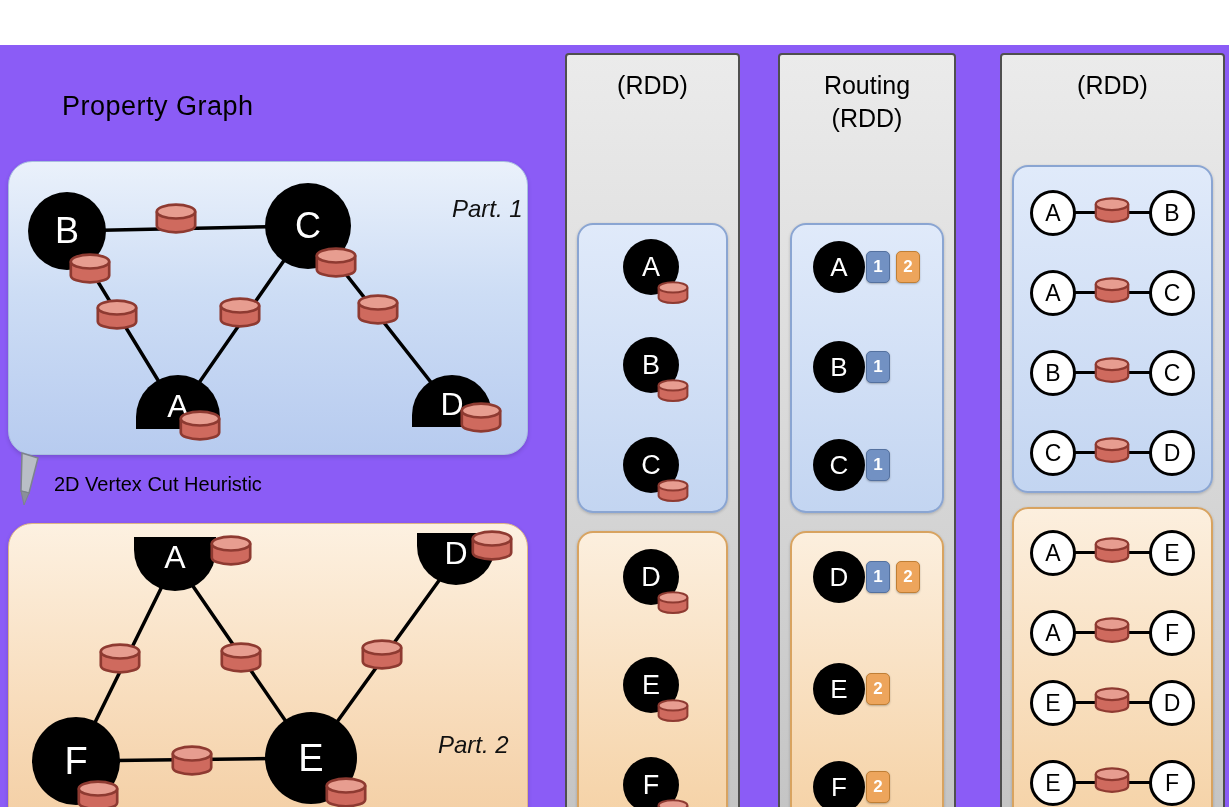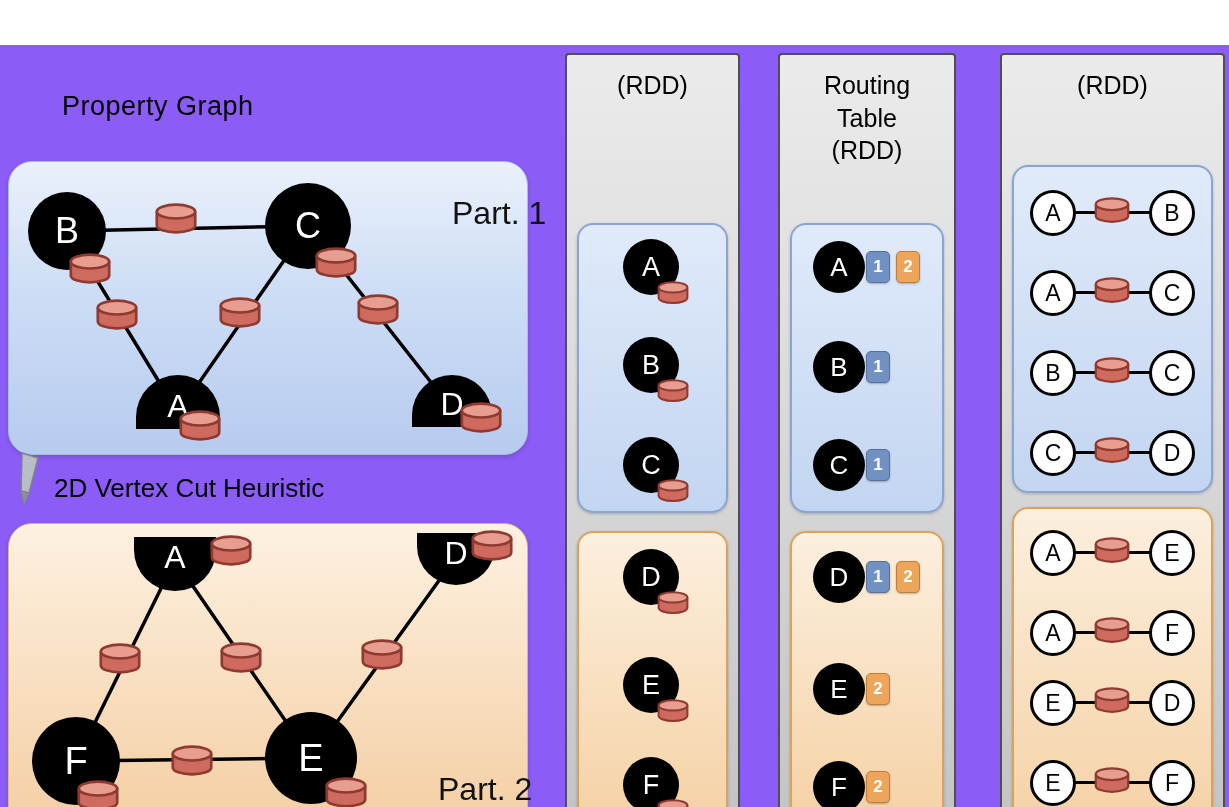--- a/index.html
+++ b/index.html
@@ -7,30 +7,30 @@
   .canvas {
     position:relative; width:1229px; height:807px; background:#8b5cf6;
     font-family:"Liberation Sans", sans-serif; overflow:hidden; color:#000;margin-top:45px;
   }
 
   
   .pg-title { position:absolute; font-size:27px; letter-spacing:0.5px; }
   .part-box { position:absolute; border-radius:24px; z-index:1; box-shadow:0 2px 4px rgba(0,0,0,0.15); }
   .part1-fill { background:linear-gradient(180deg,#eaf1fb 0%, #cdddf5 45%, #b7cbef 100%); border:1px solid #a8bede; }
   .part2-fill { background:linear-gradient(180deg,#fdf1e1 0%, #f8ddbd 55%, #f3cda1 100%); border:1px solid #ddb684; }
-  .part-label { position:absolute; font-size:32px; color:#111; z-index:2; }
+  .part-label { position:absolute; font-size:24px; color:#111; z-index:2;font-style:italic; }
   svg.lines { position:absolute; left:0; top:0; z-index:2; pointer-events:none; }
   .vtx {
     position:absolute; background:#000; color:#fff; display:flex;
     align-items:center; justify-content:center; border-radius:50%; z-index:3;
   }
   .vtx.half-top    { border-radius:999px 999px 0 0; align-items:flex-end; padding-bottom:4px; }
   .vtx.half-bottom { border-radius:0 0 999px 999px; align-items:flex-start; padding-top:2px; }
   .cylinder { position:absolute; z-index:4; }
-  .cut-label { position:absolute; font-size:26px; }
+  .cut-label { position:absolute; font-size:20px; }
 
   
   .column {
     position:absolute; top:8px; height:787px;
     background:linear-gradient(180deg,#ebebeb 0%, #d6d6d6 55%, #c3c3c3 100%);
     border:2px solid #4f4f4f; border-radius:4px; z-index:0;
   }
   .col-title { text-align:center; font-size:25px; line-height:1.3; padding-top:14px; }
   .inner-box { position:absolute; border-radius:16px; z-index:1; box-shadow:0 1px 3px rgba(0,0,0,0.2); }
   .inner-blue   { background:linear-gradient(180deg,#e0eafa 0%, #c3d5f1 100%); border:2px solid #8aa5d2; }
@@ -70,21 +70,21 @@
 </svg>
 
 <div class="canvas">
 
   <div class="pg-title" style="left:62px;top:46px">Property Graph</div>
 
   <div class="part-box part1-fill" style="left:8px;top:116px;width:520px;height:294px"></div>
   <div class="part-label" style="left:452px;top:150px">Part. 1</div>
 
   <div class="part-box part2-fill" style="left:8px;top:478px;width:520px;height:318px"></div>
-  <div class="part-label" style="left:438px;top:726px">Part. 2</div>
+  <div class="part-label" style="left:438px;top:686px">Part. 2</div>
 
   <svg class="lines" width="1229" height="807">
     <g stroke="#000" stroke-width="3.5" stroke-linecap="round">
       <line x1="67" y1="186" x2="308" y2="181"></line>
       <line x1="67" y1="186" x2="178" y2="368"></line>
       <line x1="308" y1="181" x2="178" y2="368"></line>
       <line x1="308" y1="181" x2="452" y2="364"></line>
       <line x1="175" y1="515" x2="76" y2="716"></line>
       <line x1="175" y1="515" x2="311" y2="713"></line>
       <line x1="311" y1="713" x2="456" y2="512"></line>
@@ -188,21 +188,20 @@
       <use href="#cyl-shape"></use>
     </svg>
   <div class="vt-circle" style="left:623px;top:712px">F</div>
   <svg class="cylinder" style="left:656px;top:754px;width:34px;height:24px">
       <use href="#cyl-shape"></use>
     </svg>
 
   <div class="column" style="left:778px;width:178px">
     <div class="col-title">
       <div>Routing</div>
-      <div>Table</div>
       <div>(RDD)</div>
     </div>
   </div>
   <div class="inner-box inner-blue" style="left:790px;top:178px;width:154px;height:290px"></div>
   <div class="inner-box inner-orange" style="left:790px;top:486px;width:154px;height:300px"></div>
 
   <div class="rt-circle" style="left:813px;top:196px">A</div>
   <div class="badge badge-blue" style="left:866px;top:206px">1</div>
   <div class="badge badge-orange" style="left:896px;top:206px">2</div>
 

